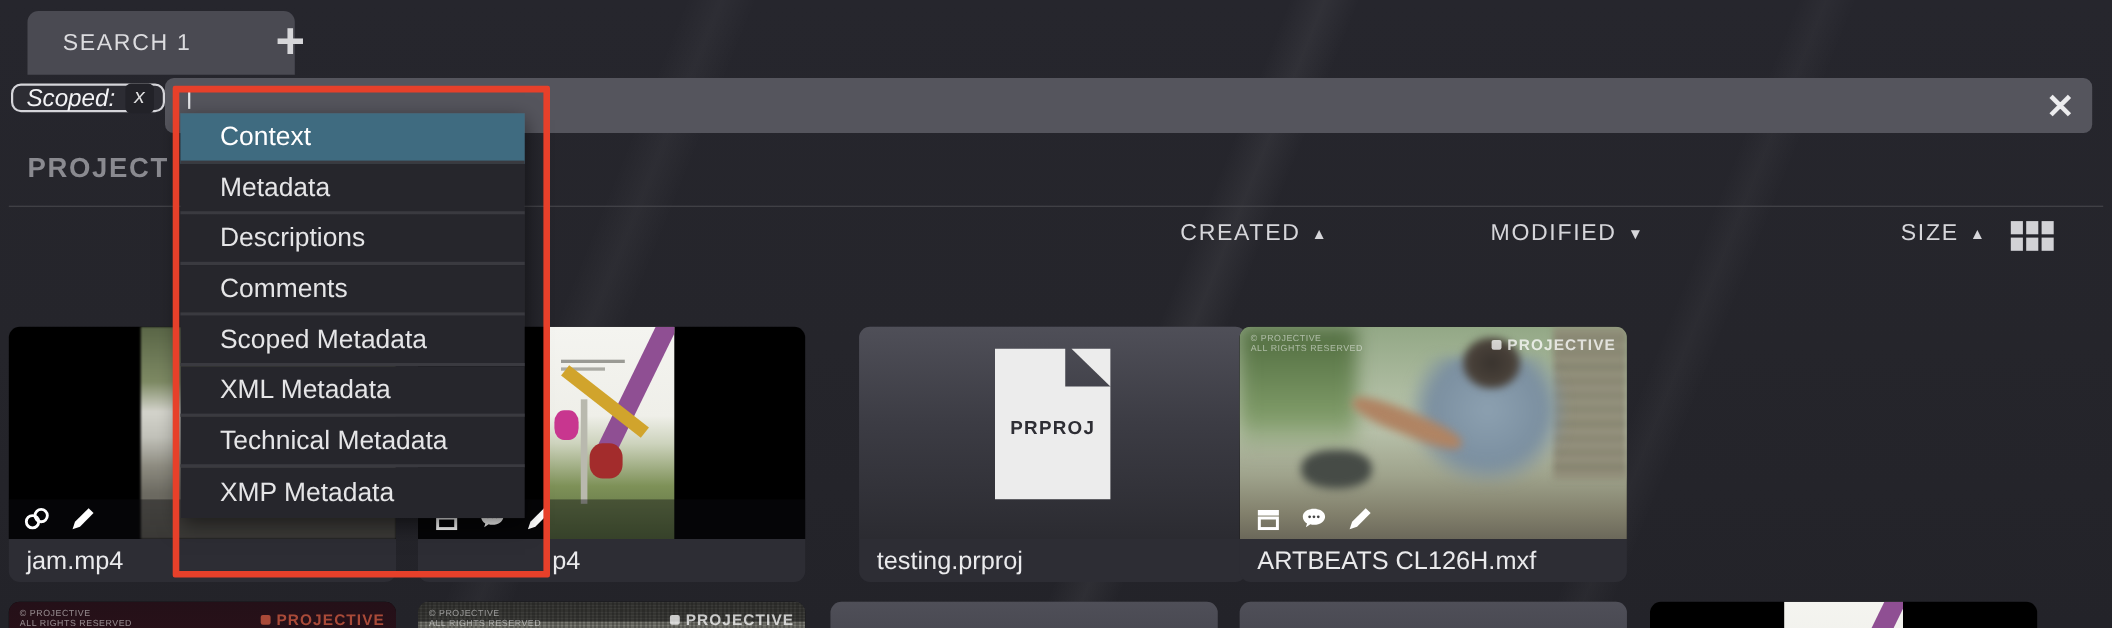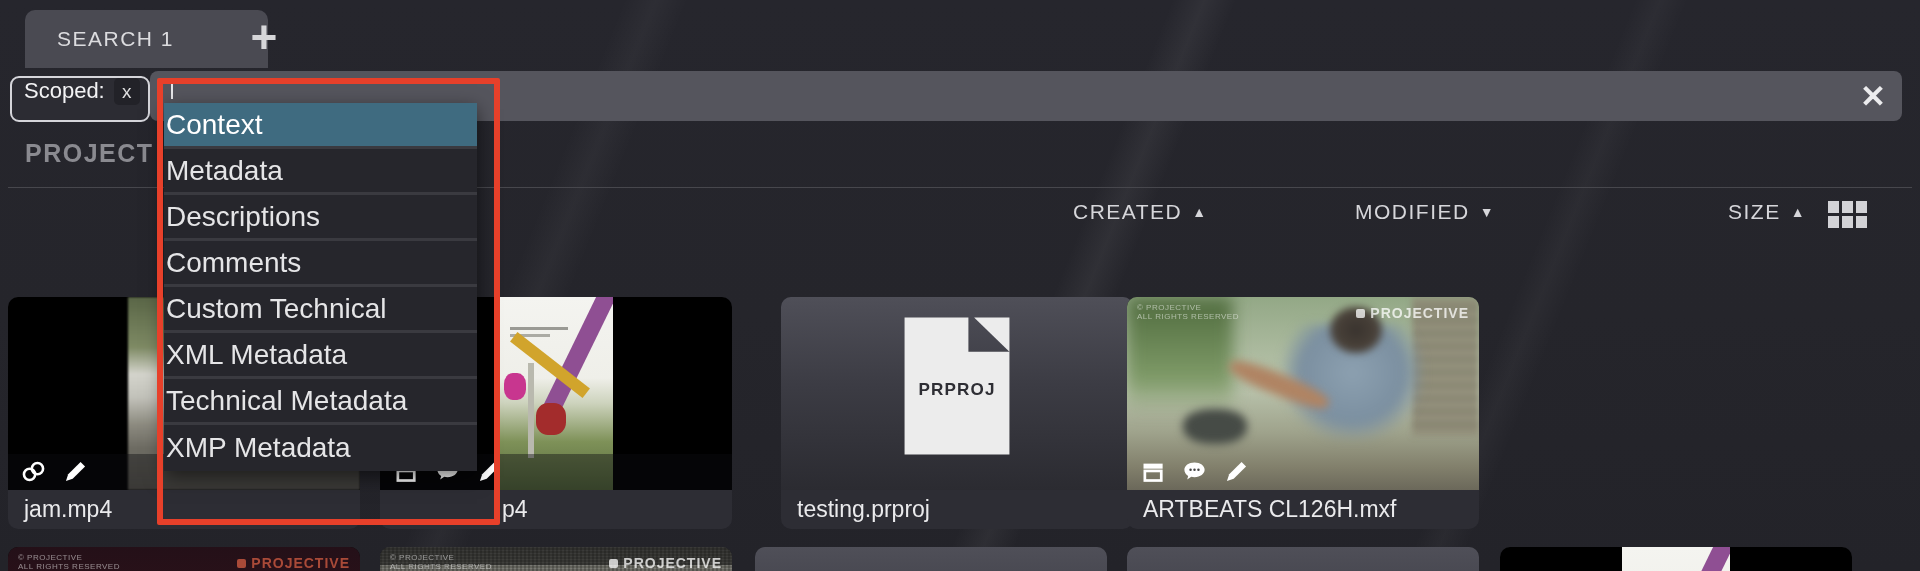--- a/index.html
+++ b/index.html
@@ -18,23 +18,23 @@
   .newtab{position:absolute;left:238px;top:8px;width:52px;height:58px;color:#d6d6d9;font-size:46px;
        font-weight:700;display:flex;align-items:center;justify-content:center;z-index:2;cursor:pointer;}
 
   
   .searchbar{position:absolute;left:150px;top:71px;width:1752px;height:50px;background:#55555d;
        border-radius:8px;z-index:3;}
   .caret{position:absolute;left:21px;top:9px;width:2px;height:19px;background:#e8e8ea;}
   .caret::before{content:"";position:absolute;left:-2px;top:0;width:6px;height:2px;background:#e8e8ea;}
   .clearbtn{position:absolute;left:1850px;top:75px;width:46px;height:42px;color:#ececee;font-size:31px;
        font-weight:700;display:flex;align-items:center;justify-content:center;z-index:4;cursor:pointer;}
-  .chip{position:absolute;left:10px;top:76px;height:46px;border:2px solid #d5d5da;border-radius:9px;
-       background:#2c2c33;display:flex;gap:9px;padding:0 8px 0 12px;z-index:4;
-       box-sizing:border-box;cursor:pointer;}
+  .chip{position:absolute;left:10px;top:76px;height:26px;border:2px solid #d5d5da;border-radius:9px;
+       background:#2c2c33;display:flex;align-items:center;gap:9px;padding:0 8px 0 12px;z-index:4;
+       box-sizing:border-box;cursor:pointer;font-style:italic;}
   .chip .lbl{font-size:22px;color:#f2f2f4;}
   .chip .rm{width:26px;height:27px;background:#222228;border-radius:5px;color:#dededf;font-size:19px;
        display:flex;align-items:center;justify-content:center;cursor:pointer;}
 
   
   .heading{position:absolute;left:25px;top:139px;font-size:25px;font-weight:700;letter-spacing:1.5px;
        color:#8a8a90;z-index:2;}
   .divider{position:absolute;left:8px;top:187px;width:1904px;height:1px;background:#47474d;z-index:2;}
   .sort{position:absolute;top:200px;display:flex;align-items:center;gap:10px;color:#d6d6da;
        font-size:21px;letter-spacing:1.5px;z-index:2;cursor:pointer;}
@@ -95,21 +95,21 @@
   .crowd{position:absolute;inset:0;background:
        repeating-linear-gradient(90deg, rgba(0,0,0,.20) 0 2px, transparent 2px 4px),
        repeating-linear-gradient(0deg, rgba(255,255,255,.13) 0 1px, transparent 1px 3px),
        linear-gradient(180deg,#55554f 0%,#8c8c82 35%,#9b9b90 65%,#77776d 100%);}
   .crowdband{position:absolute;left:0;right:0;top:0;height:18px;background:rgba(18,18,18,0.55);z-index:1;}
 
   
   .dropdown{position:absolute;left:164px;top:103px;width:313px;z-index:40;list-style:none;margin:0;padding:0;
        box-shadow:0 6px 18px rgba(0,0,0,0.55);}
   .dropdown li{height:46px;background:#26262c;border-bottom:3px solid #3a3a40;display:flex;align-items:center;
-       padding-left:2px;font-size:28px;color:#e5e5e7;cursor:pointer;box-sizing:border-box;}
+       padding-left:36px;font-size:24px;color:#e5e5e7;cursor:pointer;box-sizing:border-box;}
   .dropdown li:last-child{border-bottom:none;}
   .dropdown li.selected{background:#3f6b80;color:#ffffff;}
 
   
   .annotation{position:absolute;left:157px;top:78px;width:343px;height:447px;border:6px solid #e7402a;
        box-sizing:border-box;z-index:50;pointer-events:none;border-radius:2px;}
 </style>
 </head>
 <body>
 
@@ -314,20 +314,20 @@
           <div class="beam" style="top:90px;"></div>
       </div>
     </div>
   </div>
 
   <ul class="dropdown">
     <li class="selected">Context</li>
     <li>Metadata</li>
     <li>Descriptions</li>
     <li>Comments</li>
-    <li>Custom Technical</li>
+    <li>Scoped Metadata</li>
     <li>XML Metadata</li>
     <li>Technical Metadata</li>
     <li>XMP Metadata</li>
   </ul>
 
   <div class="annotation"></div>
 </div>
 
 </body></html>

